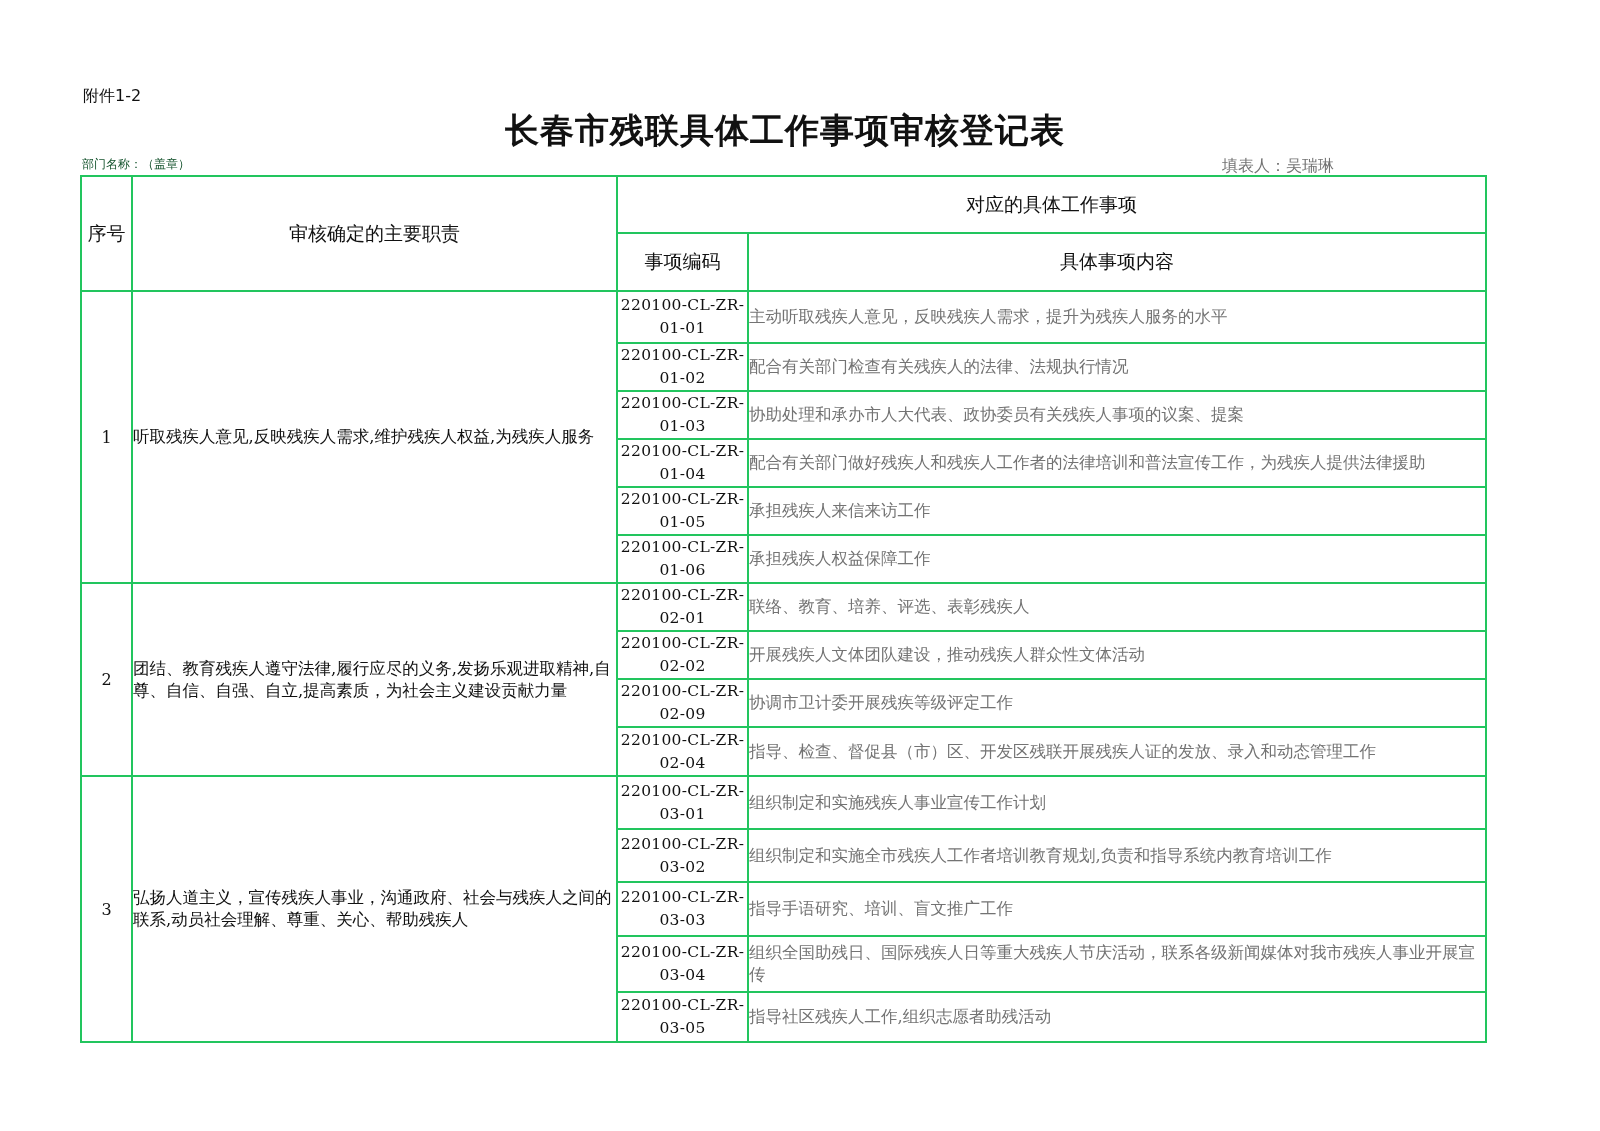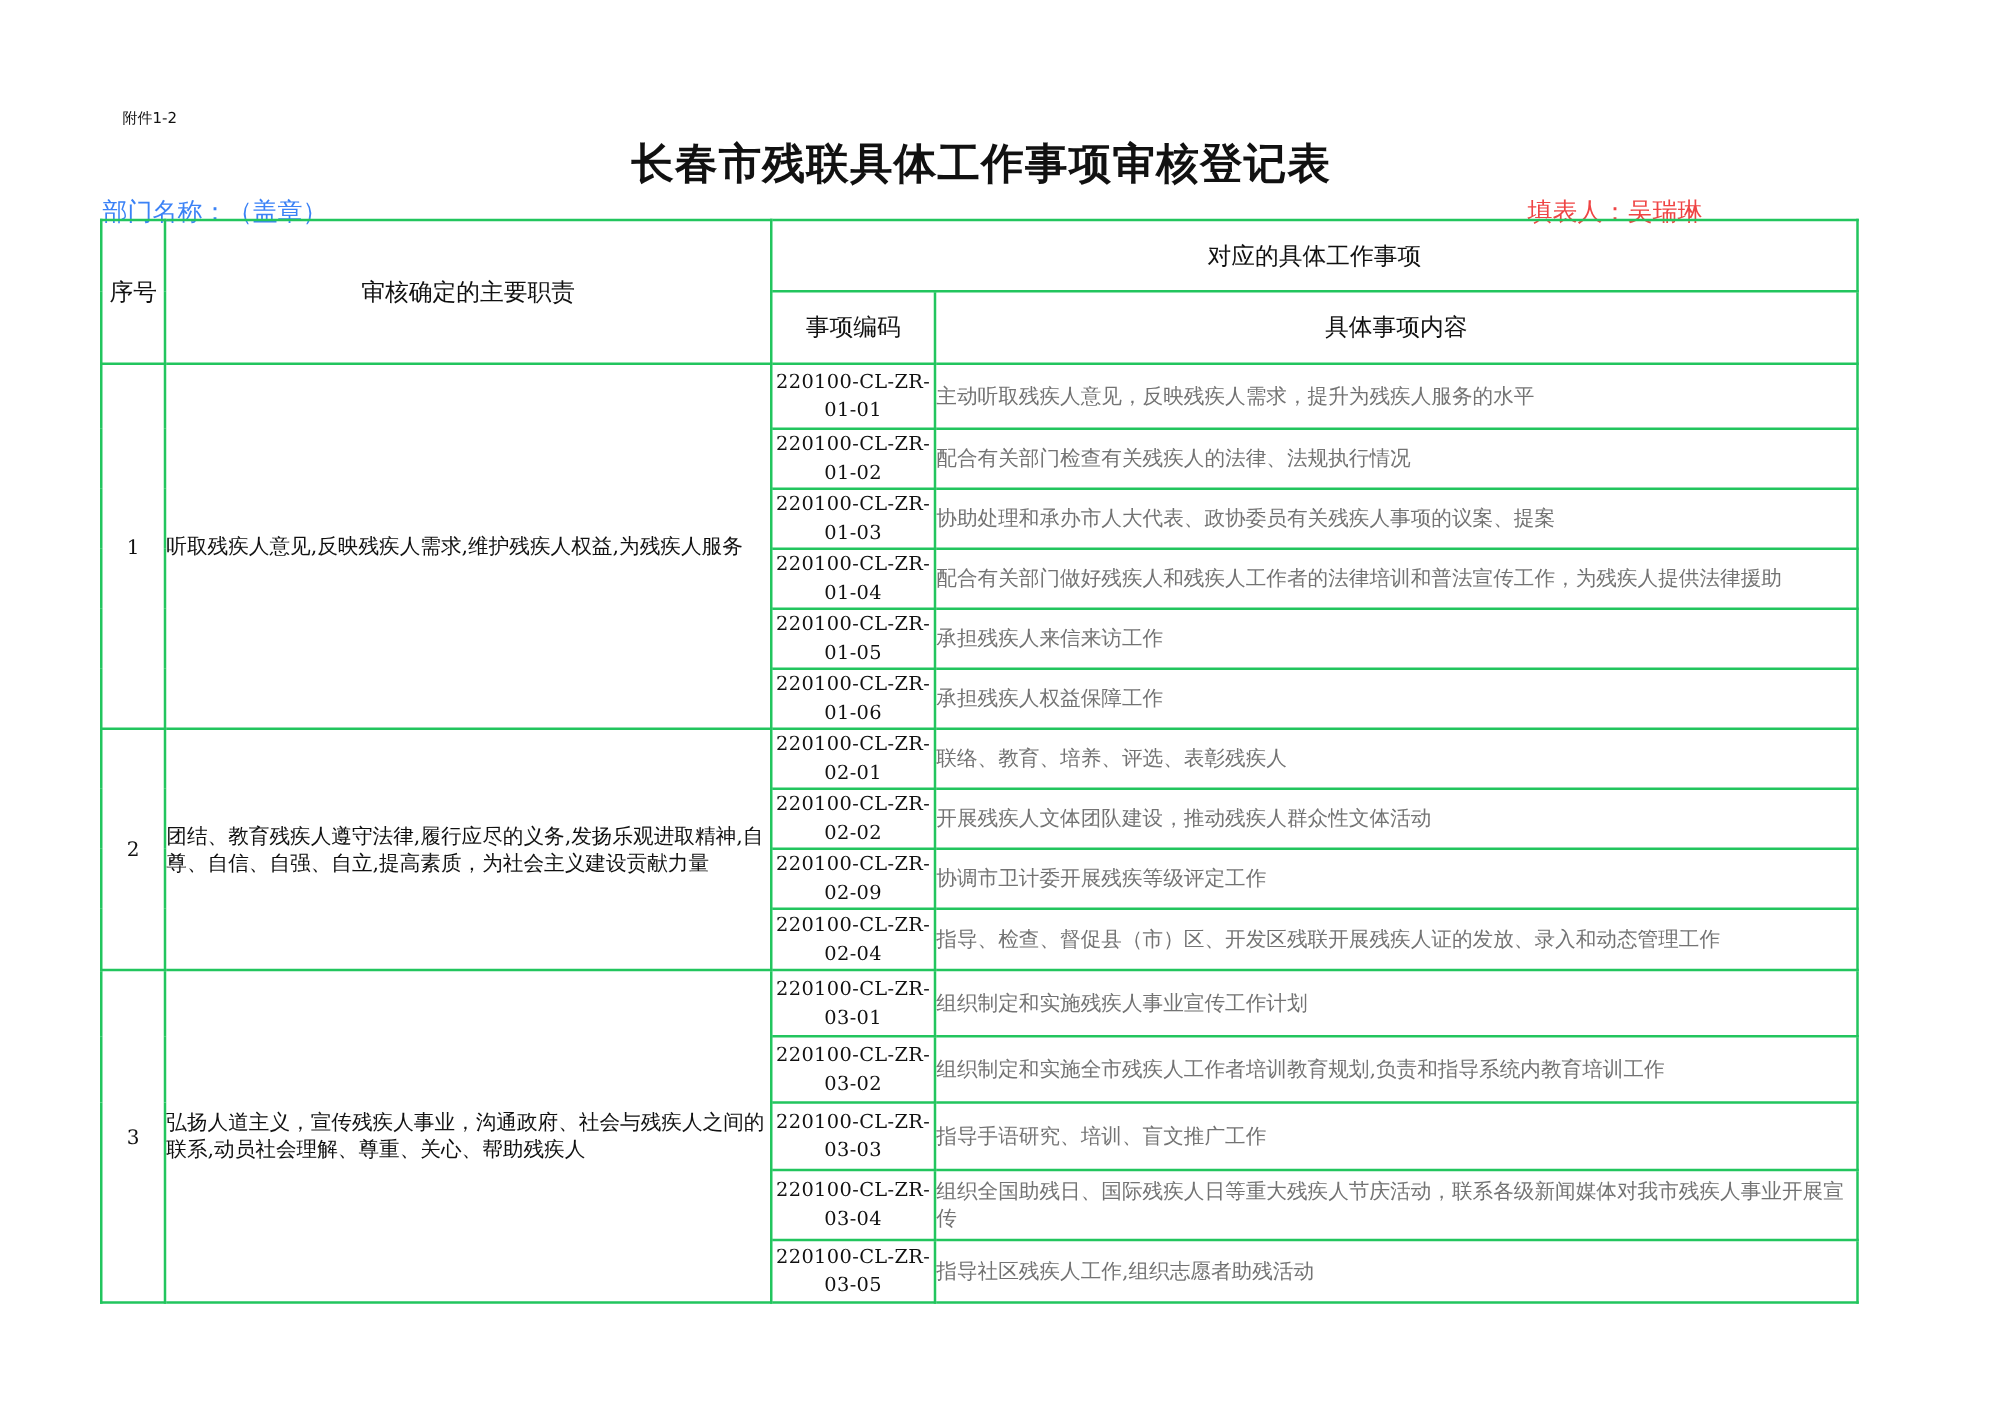--- a/index.html
+++ b/index.html
@@ -1,22 +1,22 @@
 <!DOCTYPE html>
 <html><head>
 <meta charset="utf-8">
 <style>
   html, body { margin:0; padding:0; background:#ffffff; }
   body { width:1600px; height:1131px; position:relative; overflow:hidden;
          font-family:"DejaVu Serif","Liberation Serif",serif; color:#111; }
-  .attach { position:absolute; left:98px; top:86px; font-family:"DejaVu Sans","Liberation Sans",sans-serif; font-size:12px; }
+  .attach { position:absolute; left:83px; top:86px; font-family:"DejaVu Sans","Liberation Sans",sans-serif; font-size:16px; }
   .title { position:absolute; left:0; width:1570px; top:108px; text-align:center;
            font-family:"DejaVu Serif","Liberation Serif",serif; font-weight:bold; font-size:34px; letter-spacing:1px; }
-  .dept { position:absolute; left:82px; top:156px; font-size:20px; color:#3b82f6; }
-  .filler { position:absolute; left:1222px; top:156px; font-size:20px; color:#ef4444;text-align:center; }
+  .dept { position:absolute; left:82px; top:156px; font-size:12px; color:#14532d; }
+  .filler { position:absolute; left:1222px; top:156px; font-size:16px; color:#737373;text-align:center; }
 
   table.reg { position:absolute; left:80px; top:175px; border-collapse:collapse; table-layout:fixed; width:1405px; }
   table.reg td, table.reg th { border:2px solid #22c55e; padding:0; }
   th { font-weight:normal; font-family:"DejaVu Sans","Liberation Sans",sans-serif; font-size:19px; }
   td.seq { text-align:center; font-size:16px; vertical-align:middle; }
   td.duty { font-size:16.5px; line-height:22px; padding:0 6px 0 5px; vertical-align:middle; }
   td.code { text-align:center; font-size:15.5px; line-height:23px; letter-spacing:0.3px; vertical-align:middle; overflow:hidden;border-radius:11px; }
   td.content { font-size:16.5px; line-height:22px; padding:0 6px 0 4px; vertical-align:middle; color:#737373; }
 </style>
 </head>

